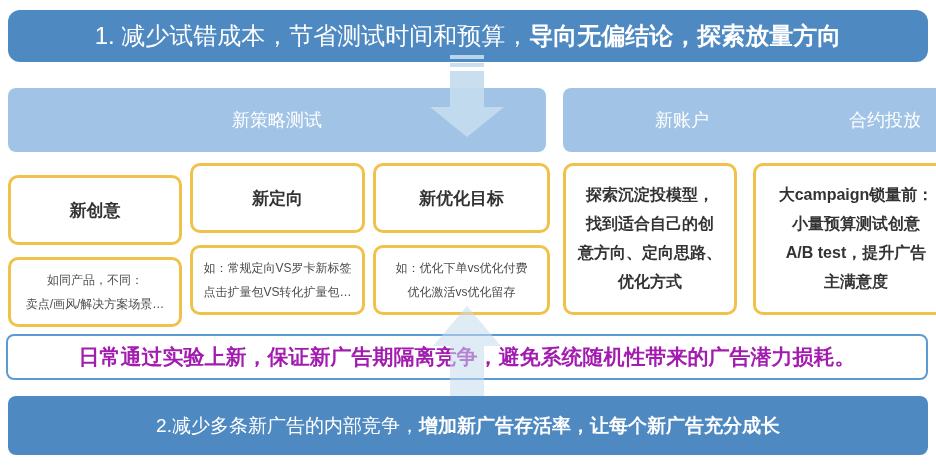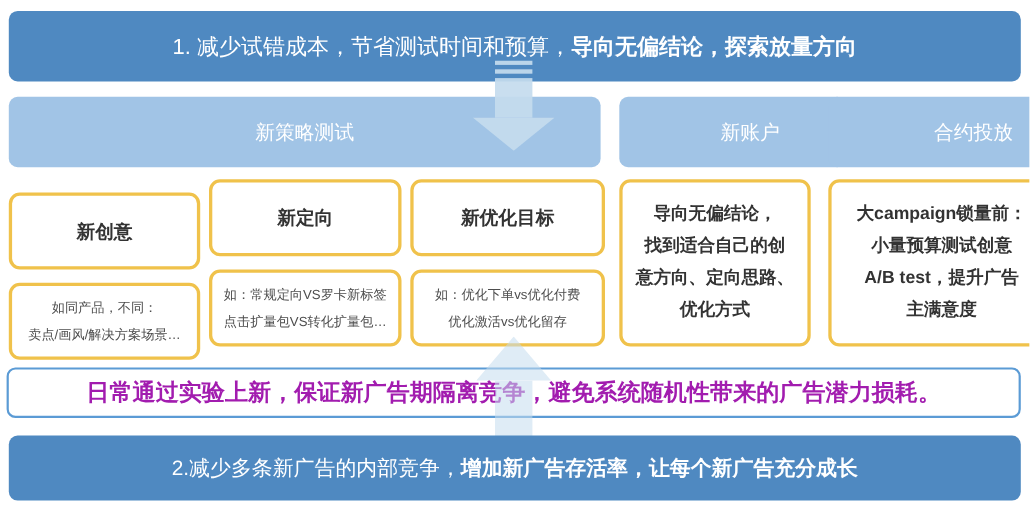--- a/index.html
+++ b/index.html
@@ -15,21 +15,21 @@
   .canvas{position:relative;width:936px;height:471px;background:#ffffff;overflow:hidden;}
 
   .banner{
     position:absolute;left:8px;width:920px;
     background:var(--banner-blue);
     border-radius:8px;
     color:#ffffff;
     display:flex;align-items:center;justify-content:center;
     z-index:1;
   }
-  .banner.top{top:10px;height:64px;font-size:20px;}
+  .banner.top{top:10px;height:52px;font-size:24px;border-radius:12px;}
   .banner.bottom{top:396px;height:59px;font-size:19px;z-index:3;}
   .banner .bold{font-weight:700;}
 
   .hdr{
     position:absolute;top:88px;height:64px;
     background:var(--light-blue);
     border-radius:8px;
     color:#ffffff;font-size:18px;font-weight:500;
     display:flex;align-items:center;justify-content:center;
     z-index:1;
@@ -118,21 +118,21 @@
   <div class="ycard detail-card col2">
     <span class="line">如：常规定向VS罗卡新标签</span>
     <span class="line">点击扩量包VS转化扩量包…</span>
   </div>
   <div class="ycard detail-card col3">
     <span class="line">如：优化下单vs优化付费</span>
     <span class="line">优化激活vs优化留存</span>
   </div>
 
   <div class="ycard tall-card account">
-    <span class="line">导向无偏结论，</span>
+    <span class="line">探索沉淀投模型，</span>
     <span class="line">找到适合自己的创</span>
     <span class="line">意方向、定向思路、</span>
     <span class="line">优化方式</span>
   </div>
   <div class="ycard tall-card contract">
     <span class="line">大campaign锁量前：</span>
     <span class="line">小量预算测试创意</span>
     <span class="line">A/B test，提升广告</span>
     <span class="line">主满意度</span>
   </div>

